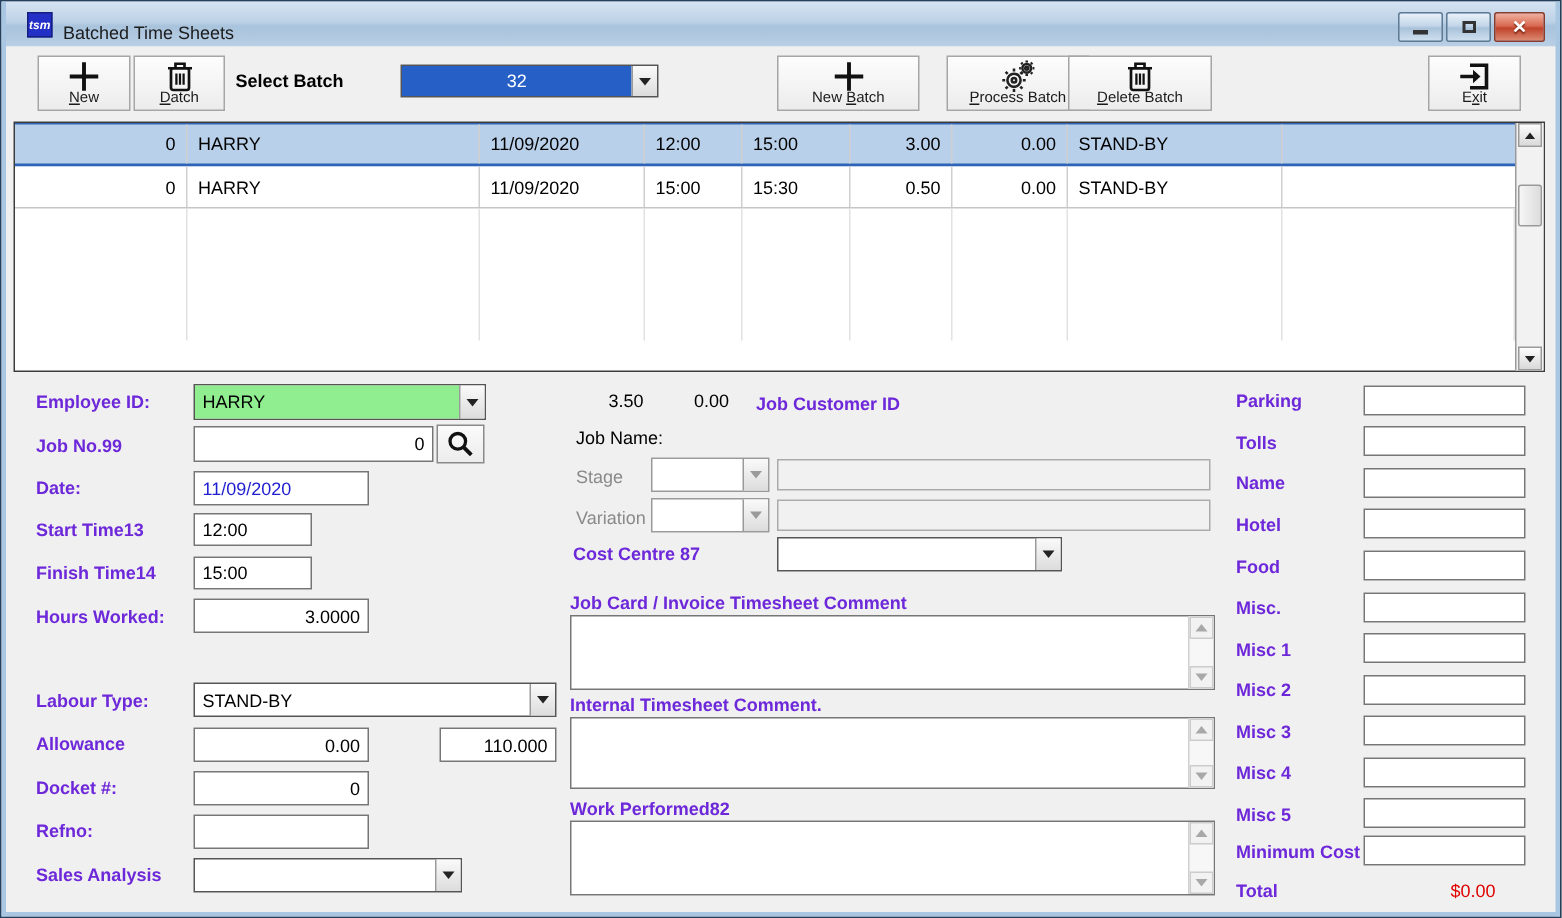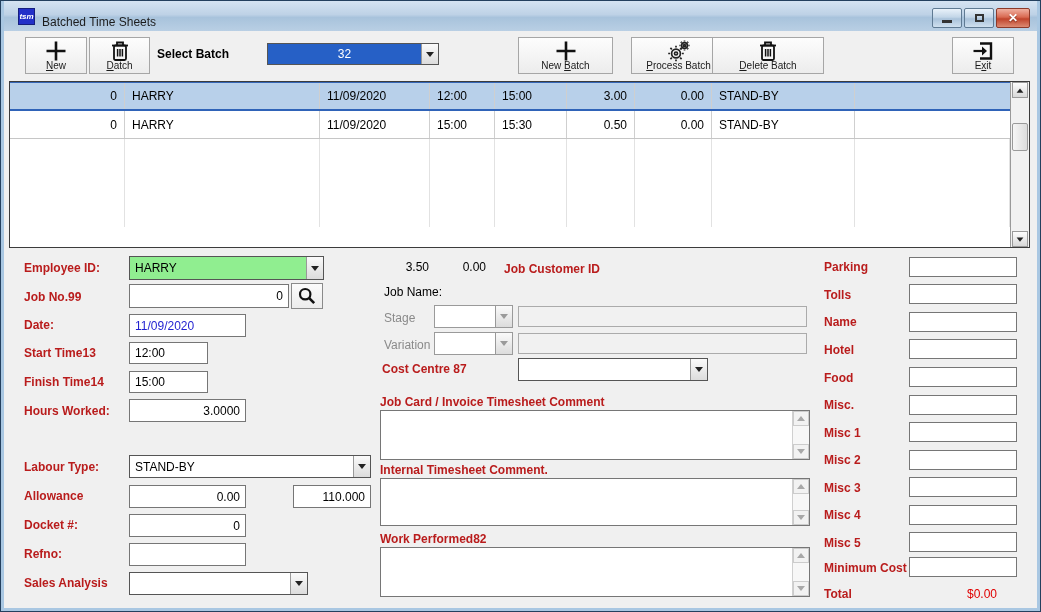--- a/index.html
+++ b/index.html
@@ -69,21 +69,21 @@
   .vscroll { width:19px; background:#f2f2f2; border-left:1px solid #9a9a9a; position:relative; }
   .sb-btn { position:absolute; left:1px; width:16px; height:16px; background:linear-gradient(#fdfdfd,#d9d9d9);
             border:1px solid #9a9a9a; display:flex; align-items:center; justify-content:center; }
   .sb-up { top:0; } .sb-dn { bottom:0; }
   .sb-thumb { position:absolute; left:1px; top:41px; width:16px; height:28px;
               background:linear-gradient(90deg,#f6f6f6,#dcdcdc); border:1px solid #9a9a9a; border-radius:2px; }
   .sb-btn .tri-up, .sb-btn .tri-dn { transform:scale(.85); }
 
   
   .form { position:absolute; left:0; top:248px; width:1041px; height:356px; font-size:12px; }
-  .lbl { position:absolute; font-weight:bold; color:#b91c1c; white-space:nowrap; }
+  .lbl { position:absolute; font-weight:bold; color:#6d28d9; white-space:nowrap; }
   .lbl-n { position:absolute; font-weight:normal; color:#000; white-space:nowrap; }
   .lbl-dis { position:absolute; color:#8a8a8a; white-space:nowrap; }
   .inp { position:absolute; border:1px solid #767676; background:#fff; font-family:"Liberation Sans",sans-serif;
          font-size:12px; padding:0 5px; color:#000; outline:none; }
   .inp.num { text-align:right; }
   .inp.blue { color:#1f1fd0; }
   .inp.dis { background:#f1f1f1; border-color:#ababab; }
   .cmb { position:absolute; }
   .green .fld { background:#90ee90; }
   .search-btn { position:absolute; left:290px; top:34px; width:32px; height:26px; border:1px solid #8a8a8a;
@@ -166,21 +166,21 @@
               <circle cx="10" cy="14.5" r="1.5"></circle>
             <path d="M10 8.6v-1.9M10 20.4v1.9M4.1 14.5H2.2M15.9 14.5h1.9M5.8 10.3l-1.4-1.4M14.2 18.7l1.4 1.4M5.8 18.7l-1.4 1.4M14.2 10.3l1.4-1.4"></path>
             <circle cx="18.5" cy="6.5" r="2.9"></circle>
               <circle cx="18.5" cy="6.5" r="1"></circle>
             <path d="M18.5 2.6V1.4M18.5 10.4v1.2M14.6 6.5h-1.2M22.4 6.5h1.2M15.7 3.7l-.9-.9M21.3 9.3l.9.9M15.7 9.3l-.9.9M21.3 3.7l.9-.9"></path>
           </g>
         </svg>
       </div>
       <div class="cap"><span class="p"></span><span class="u">P</span><span class="p">rocess Batch</span></div>
     </div>
-    <div class="tbtn" style="left:710px; width:112px;">
+    <div class="tbtn" style="left:710px; width:96px;">
       <div class="ic">
         <svg width="22" height="24" viewBox="0 0 22 24">
             <path d="M3 6.5h16" stroke="#111" stroke-width="1.8" fill="none"></path>
             <path d="M8 6V3.5h6V6" stroke="#111" stroke-width="1.8" fill="none"></path>
             <rect x="5" y="6.5" width="12" height="14.5" rx="1.5" stroke="#111" stroke-width="1.8" fill="none"></rect>
             <path d="M8.6 10v7.5M11 10v7.5M13.4 10v7.5" stroke="#111" stroke-width="1.5" fill="none"></path>
           </svg>
       </div>
       <div class="cap"><span class="p"></span><span class="u">D</span><span class="p">elete Batch</span></div>
     </div>

